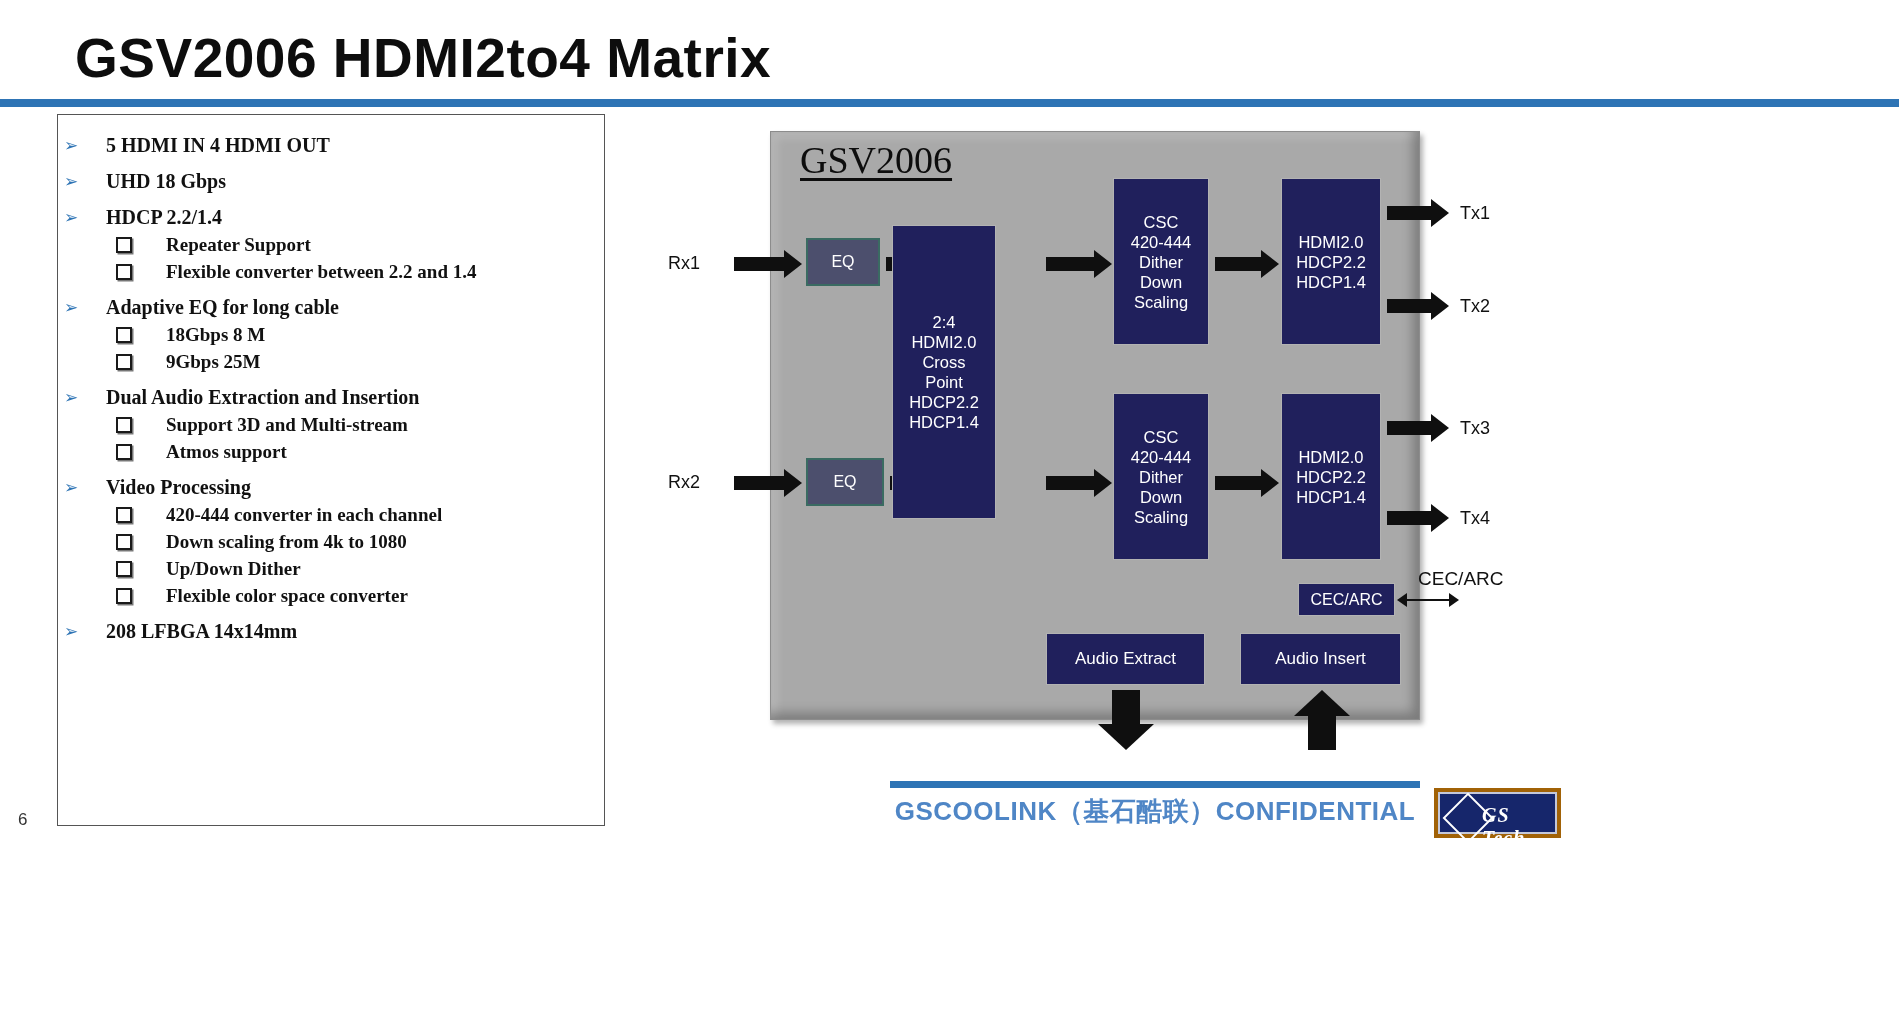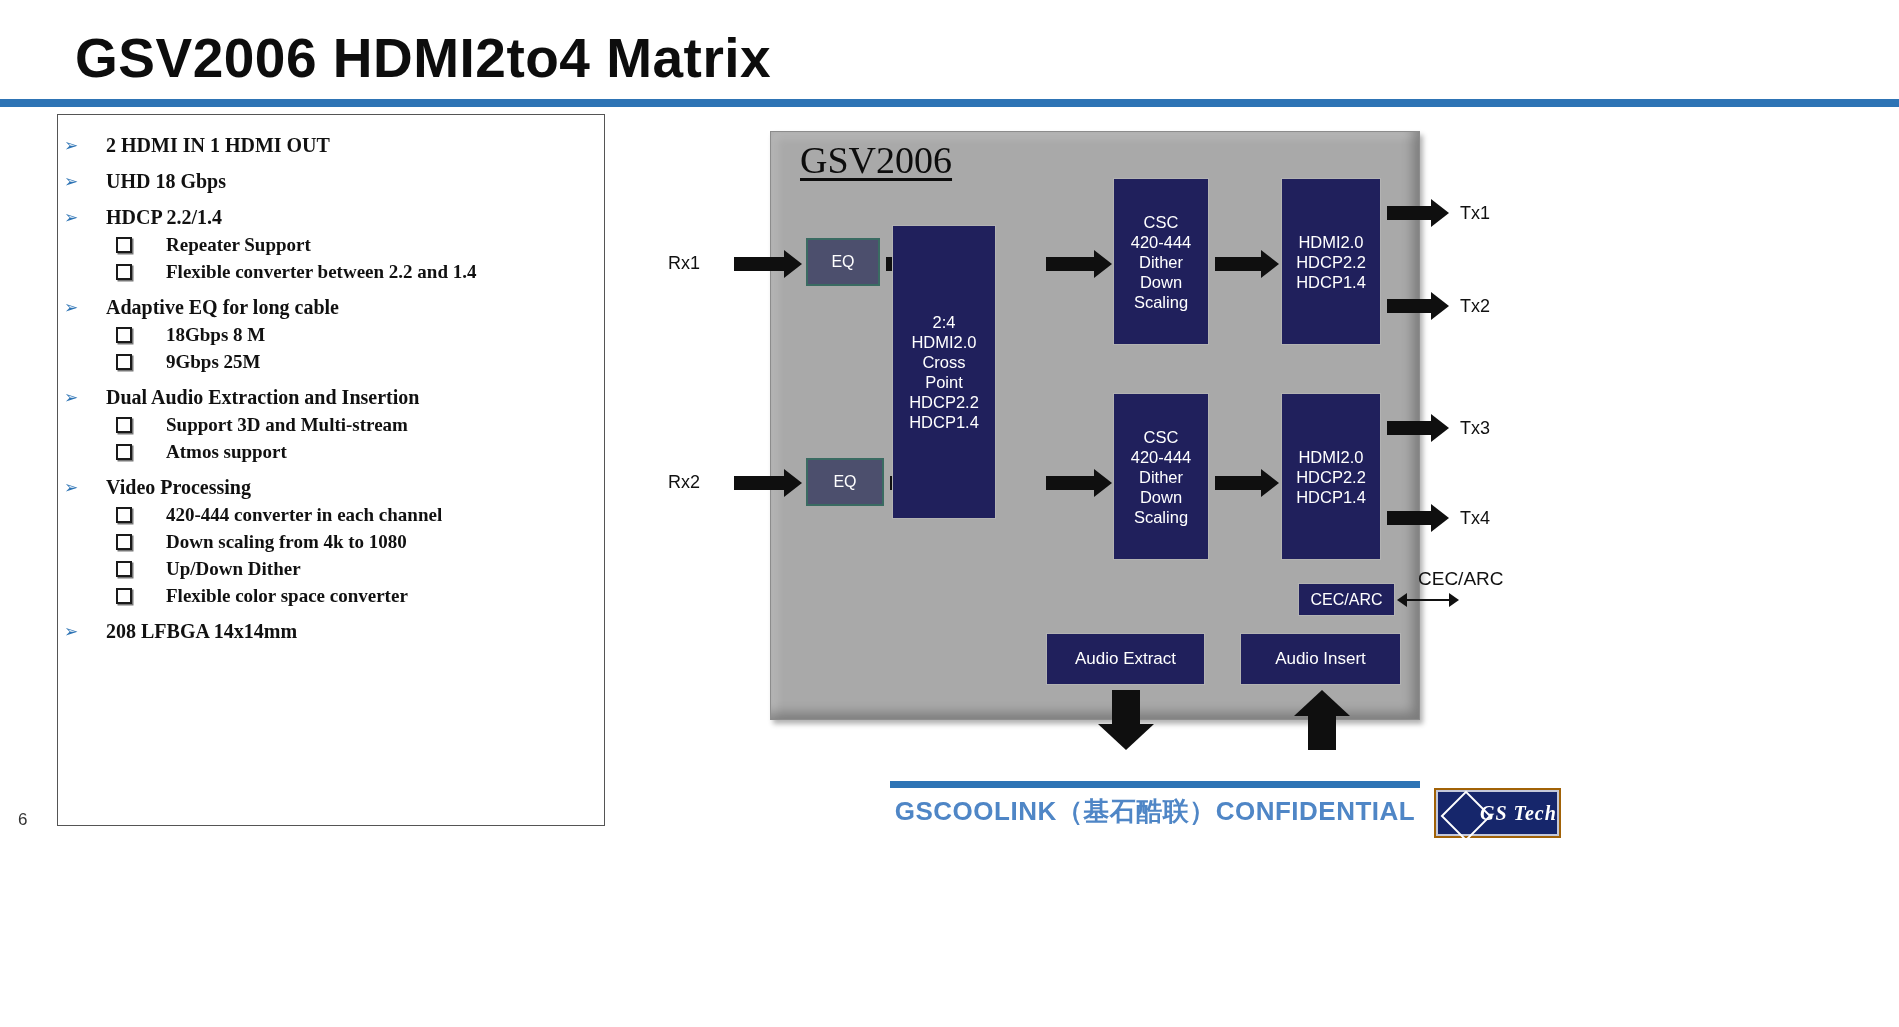--- a/index.html
+++ b/index.html
@@ -73,21 +73,21 @@
                 border-top:7px solid transparent; border-bottom:7px solid transparent; border-left:10px solid #111; }
 
   
   .footer-rule { position:absolute; left:890px; top:781px; width:530px; height:7px; background:#2E74B5; }
   .confidential {
     position:absolute; left:890px; top:794px; width:530px; text-align:center;
     font-weight:bold; font-size:26px; color:#4f86c6; letter-spacing:0.5px;
   }
   .logo {
     position:absolute; left:1434px; top:788px; width:127px; height:50px;
-    background:#16266b; border:2px solid #a16207; box-sizing:border-box;
+    background:#16266b; border:4px solid #a16207; box-sizing:border-box;
     box-shadow: inset 0 0 0 2px rgba(255,255,255,0.75);
   }
   .logo .diamond {
     position:absolute; left:12px; top:8px; width:32px; height:32px;
     border:2px solid #ffffff; transform:rotate(45deg); background:transparent;
   }
   .logo .logo-text {
     position:absolute; left:44px; top:12px; color:#ffffff;
     font-family:"Liberation Serif", serif; font-weight:bold; font-style:italic;
     font-size:20px; letter-spacing:1px;
@@ -97,21 +97,21 @@
 <body>
 
 <div id="slide">
 
   <div class="slide-title">GSV2006 HDMI2to4 Matrix</div>
   <div class="header-rule"></div>
 
   <div class="features-box">
     <div class="f1">
         <span class="b1">➢</span>
-        <span>2 HDMI IN 1 HDMI OUT</span>
+        <span>5 HDMI IN 4 HDMI OUT</span>
       </div>
     <div class="f1">
         <span class="b1">➢</span>
         <span>UHD 18 Gbps</span>
       </div>
     <div class="f1">
         <span class="b1">➢</span>
         <span>HDCP 2.2/1.4</span>
       </div>
     <div class="f2">

